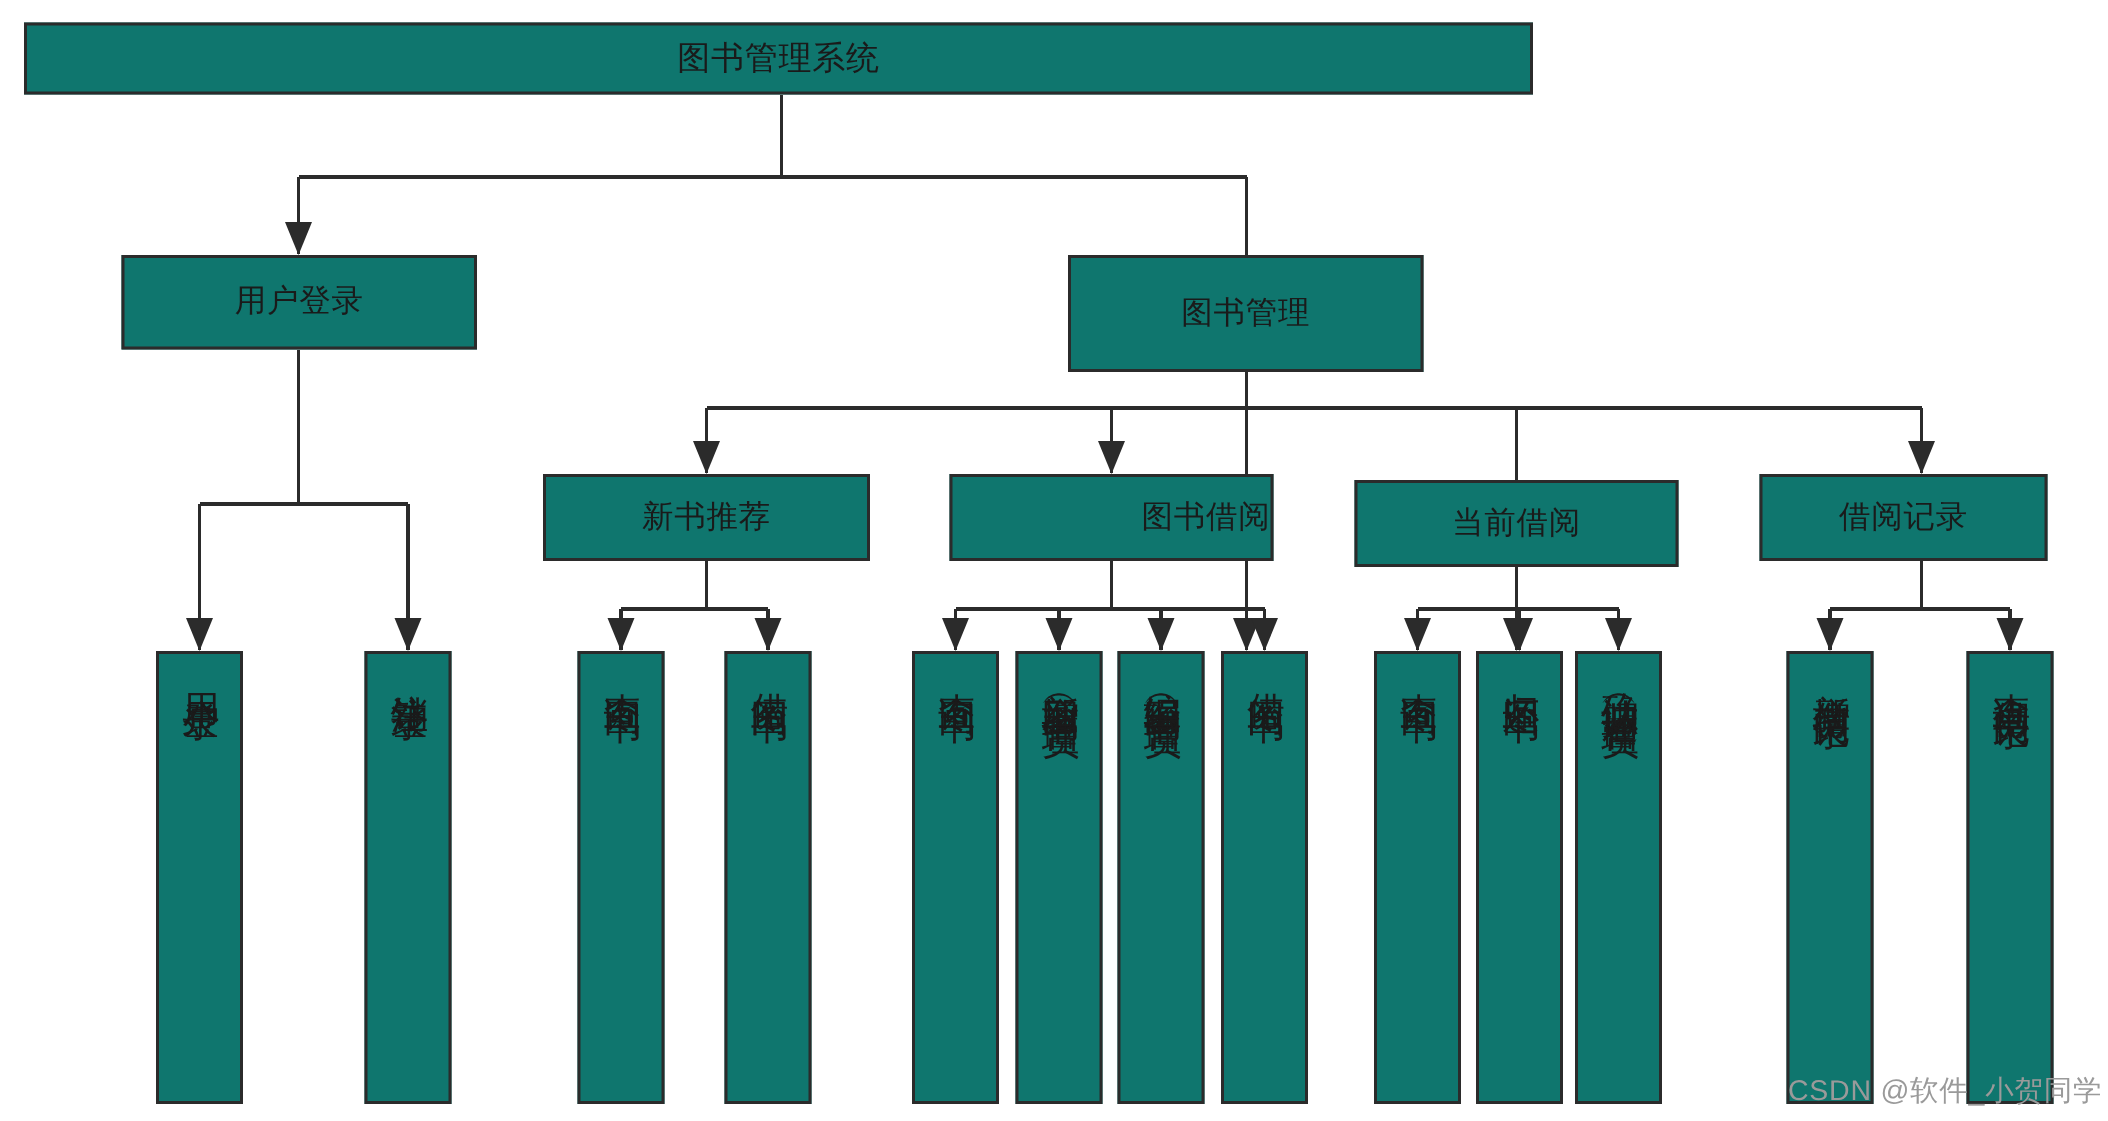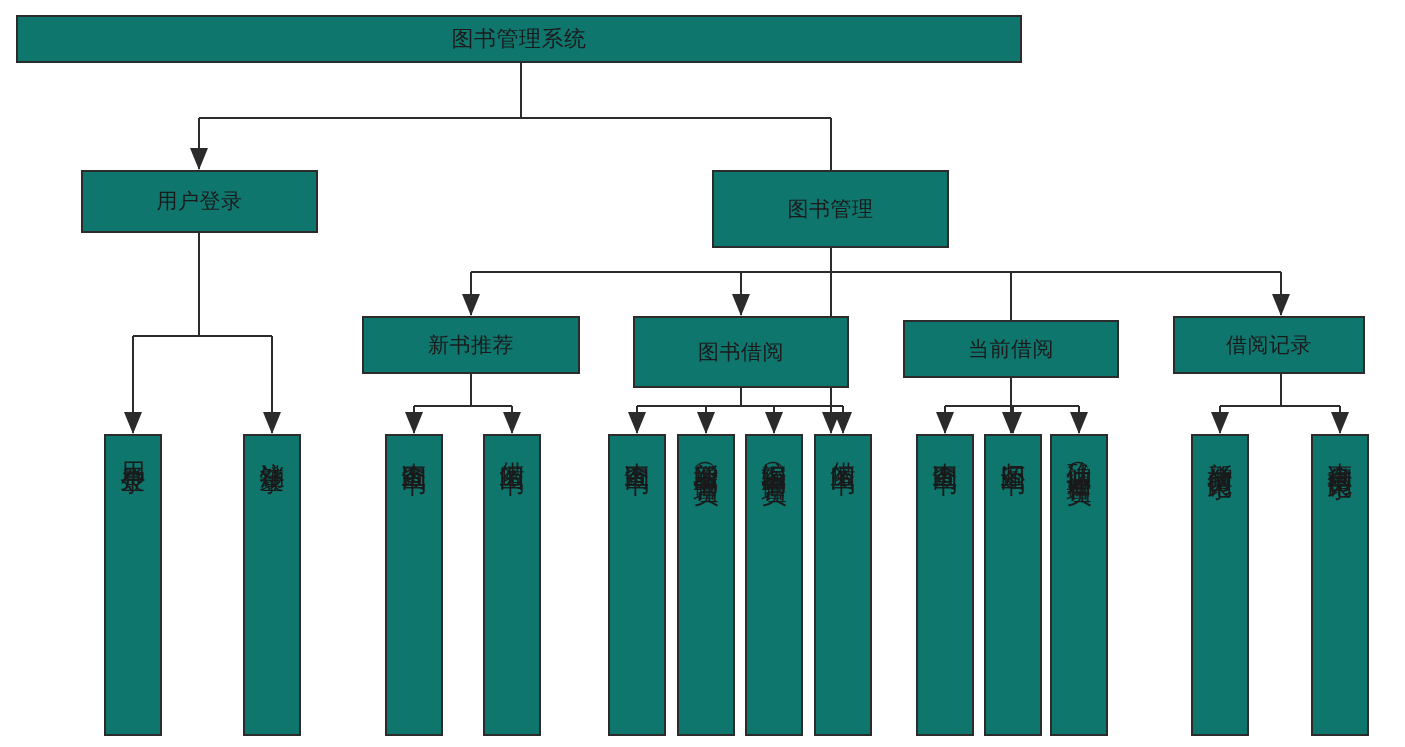--- a/index.html
+++ b/index.html
@@ -139,21 +139,21 @@
       </div>
       <div class="node horizontal" style="left: 81px; top: 170px; width: 237px; height: 63px;">
         <span class="label">用户登录</span>
       </div>
       <div class="node horizontal" style="left: 712px; top: 170px; width: 237px; height: 78px;">
         <span class="label">图书管理</span>
       </div>
       <div class="node horizontal" style="left: 362px; top: 316px; width: 218px; height: 58px;">
         <span class="label">新书推荐</span>
       </div>
-      <div class="node horizontal" style="left: 633px; top: 316px; width: 216px; height: 72px;">
+      <div class="node horizontal" style="left: 633px; top: 316px; width: 216px; height: 58px; justify-content: flex-end;">
         <span class="label">图书借阅</span>
       </div>
       <div class="node horizontal" style="left: 903px; top: 320px; width: 216px; height: 58px;">
         <span class="label">当前借阅</span>
       </div>
       <div class="node horizontal" style="left: 1173px; top: 316px; width: 192px; height: 58px;">
         <span class="label">借阅记录</span>
       </div>
       <div class="node vertical" style="left: 104px; top: 434px; width: 58px; height: 302px;">
         <span class="label">用户登录</span>
@@ -189,14 +189,15 @@
         <span class="label">确认归还（管理员）</span>
       </div>
       <div class="node vertical" style="left: 1191px; top: 434px; width: 58px; height: 302px;">
         <span class="label">新增借阅记录</span>
       </div>
       <div class="node vertical" style="left: 1311px; top: 434px; width: 58px; height: 302px;">
         <span class="label">查询借阅记录</span>
       </div>
     </div>
 
+  <div class="watermark" style="left: 1192px; top: 714px;">CSDN @软件_小贺同学</div>
 
 </div>
 
 </body></html>

